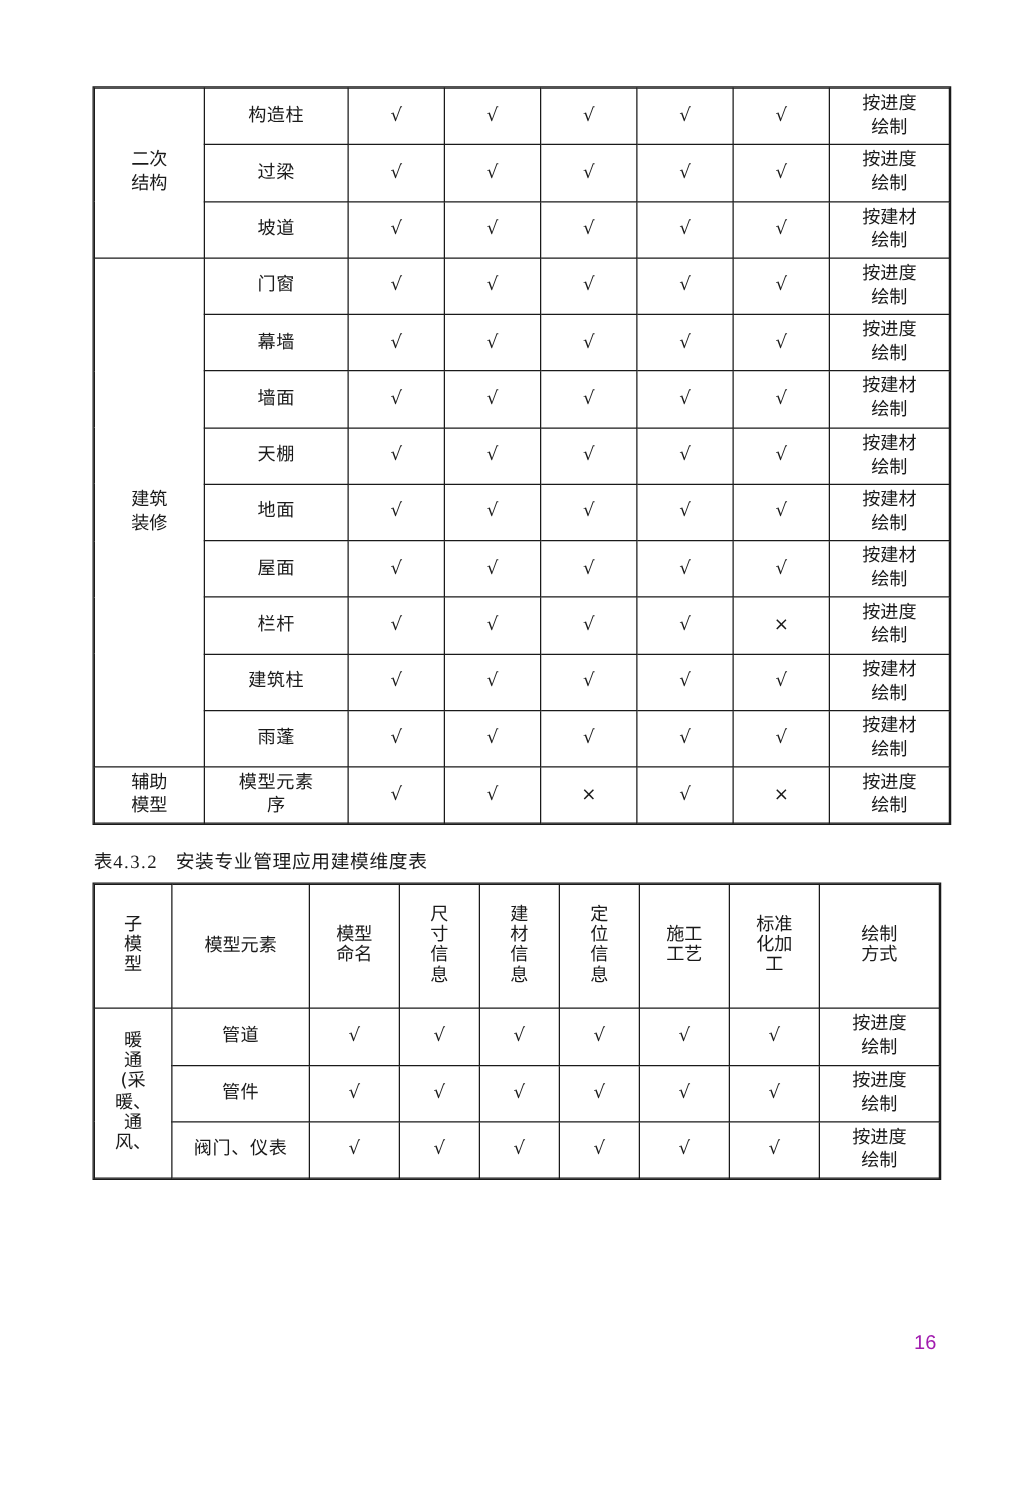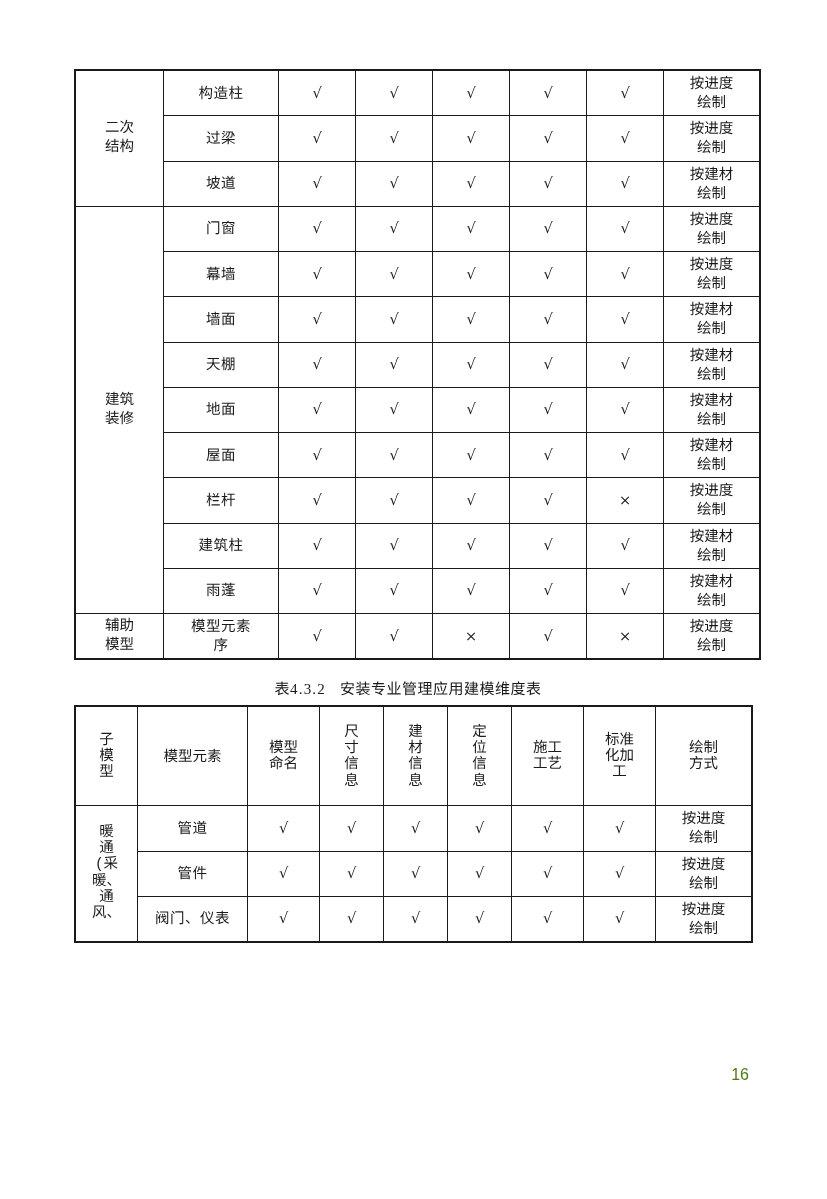--- a/index.html
+++ b/index.html
@@ -60,21 +60,20 @@
     font-family: "DejaVu Sans", sans-serif;
     color: #1e2440;
   }
   .cell-method {
     font-size: 14.5px;
     line-height: 1.3;
   }
   .rowgroup-label {
     font-size: 15px;
     line-height: 1.35;
-    font-family: Liberation Mono, monospace;
   }
 
   
   .vert {
     display: inline-block;
     line-height: 1.12;
     font-size: 14.5px;
   }
   .vert span { display: block; }
 
@@ -89,39 +88,39 @@
   table.t2 col.d-elem  { width: 110px; }
   table.t2 col.d-chk   { width: 64px; }
   table.t2 col.d-wide  { width: 72px; }
   table.t2 col.d-meth  { width: 96px; }
 
   .t1 td { height: 34px; }
   .t2 thead td { height: 92px; }
   .t2 tbody td { height: 34px; }
 
   .caption {
-    text-align: center;
+    text-align: left;
     font-size: 15px;
     margin: 18px 0 8px 0;
     letter-spacing: 0.5px;
     color: #1a1a1a;
   }
   .caption .num {
     font-family: "Liberation Serif", serif;
     letter-spacing: 1.2px;
   }
   .caption .gap { display: inline-block; width: 14px; }
 
   .pagenum {
     position: absolute;
     right: 78px;
     top: 1066px;
     font-size: 16px;
     font-family: "Liberation Sans", sans-serif;
-    color: #4d7c0f;
+    color: #a21caf;
   }
 </style>
 </head>
 <body>
 
 <div class="page">
   <div class="content">
 
     <table class="grid t1">
       <colgroup>

